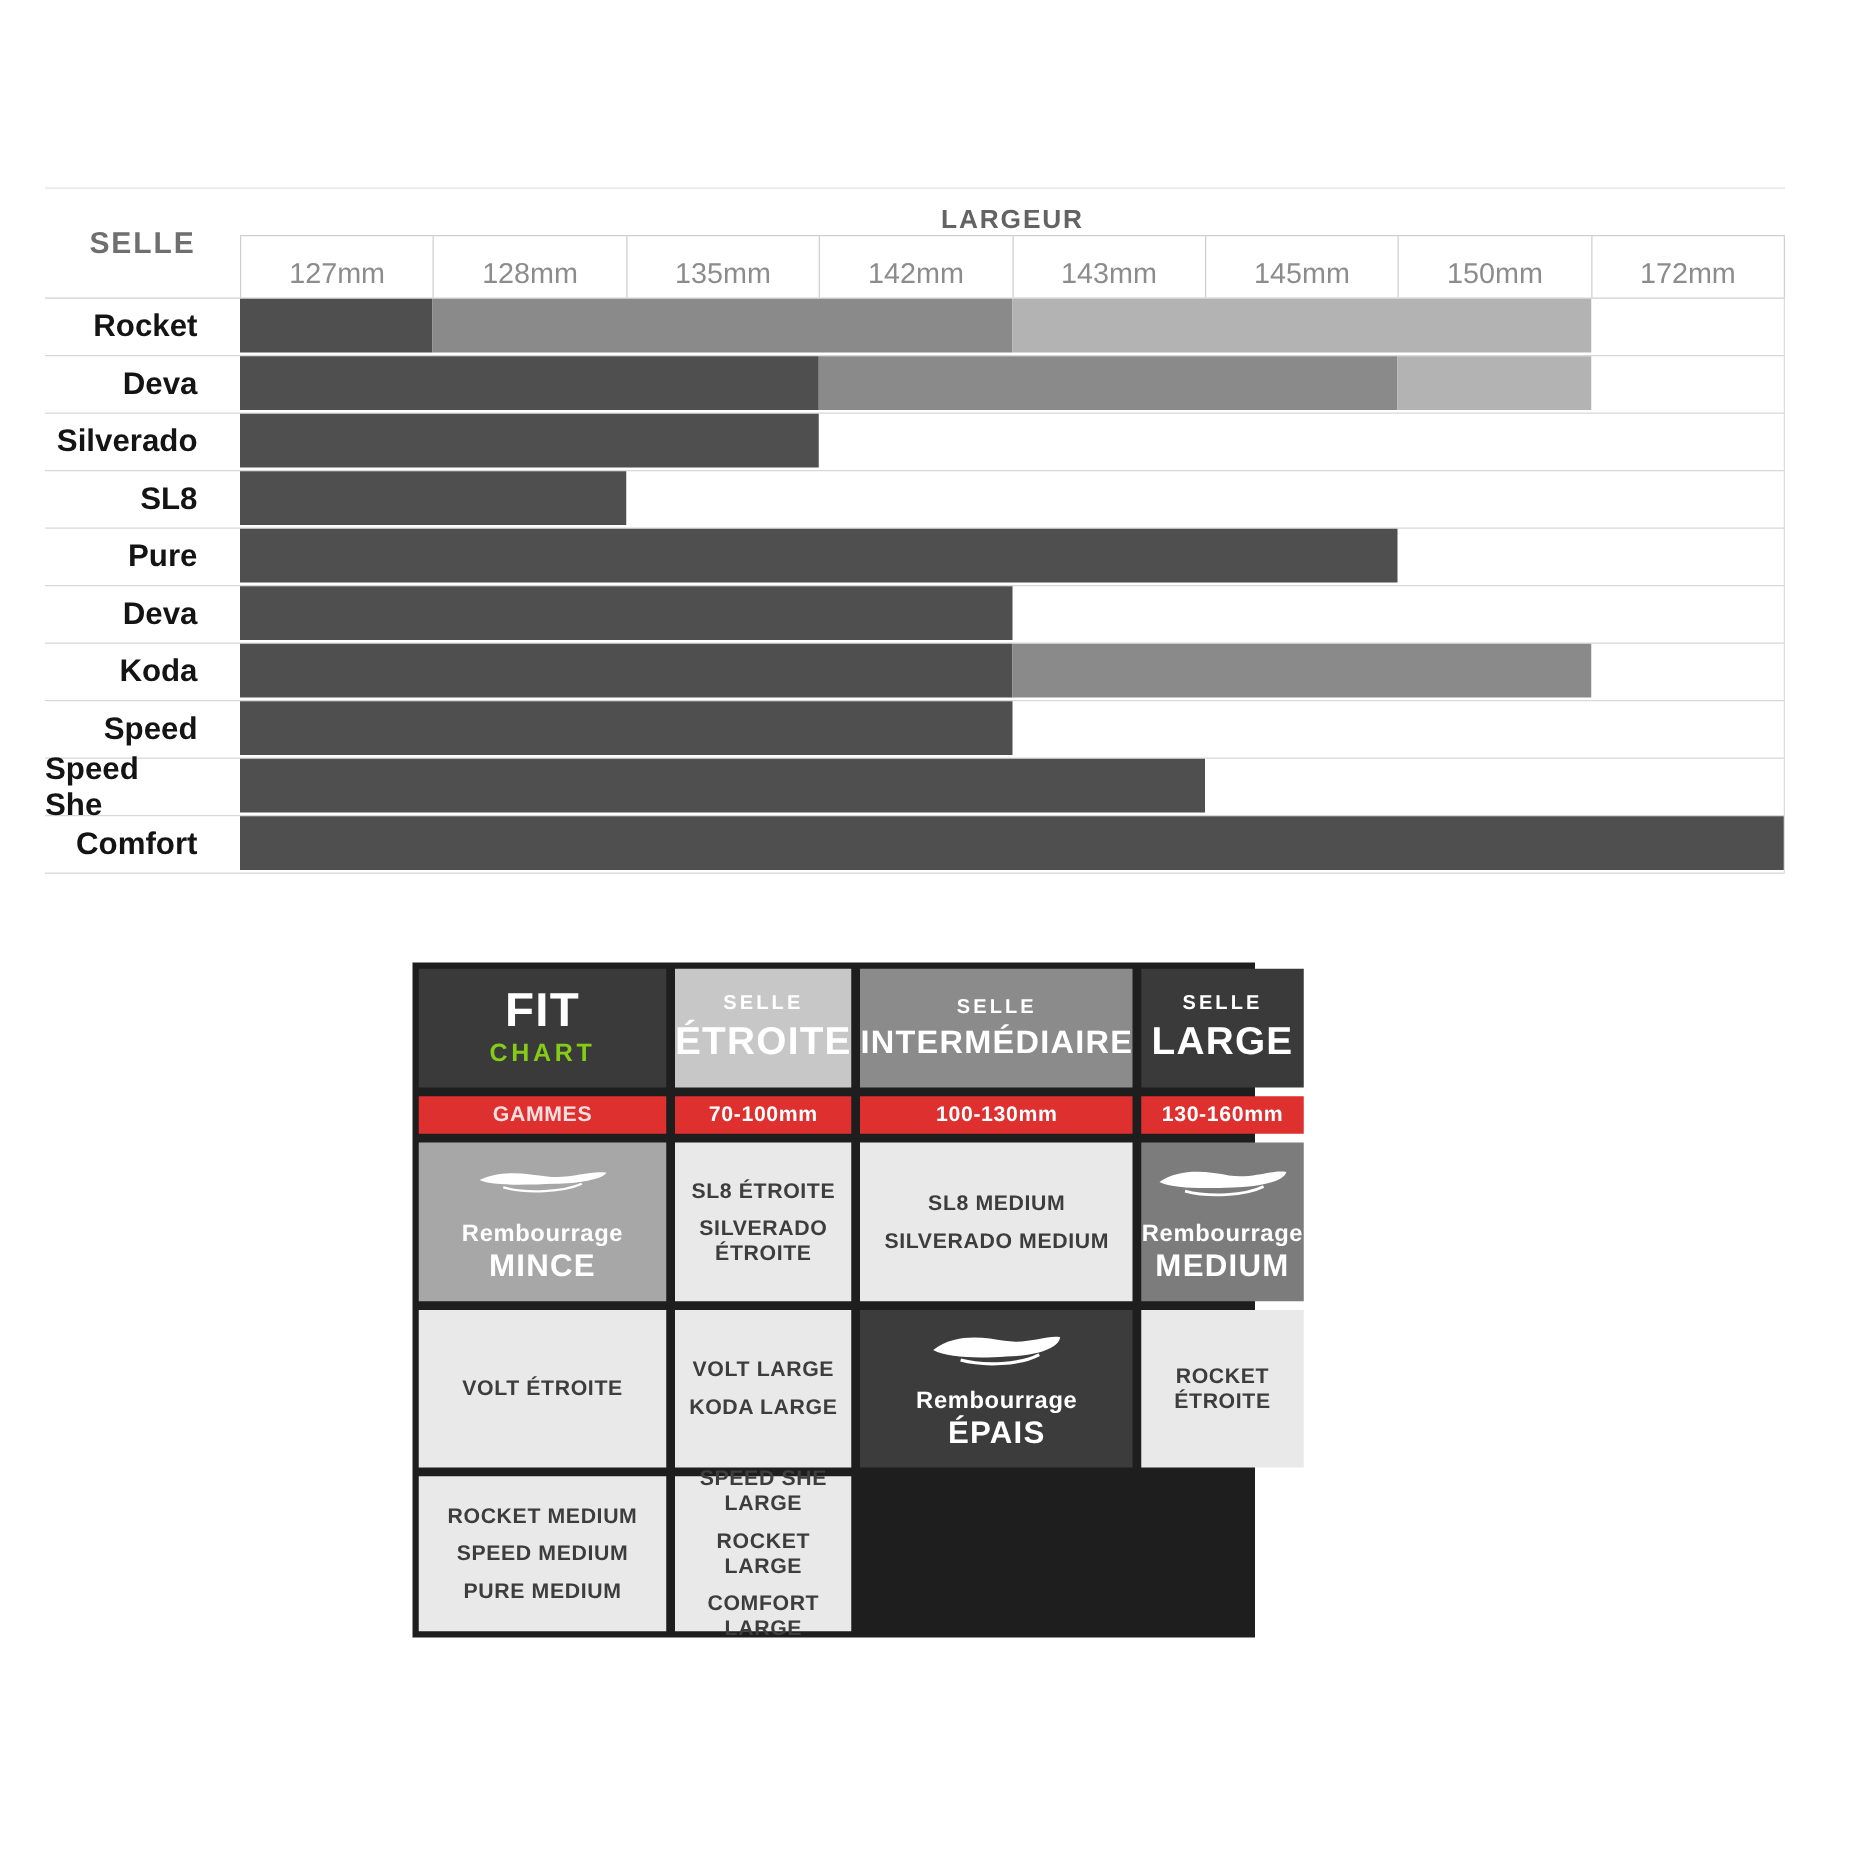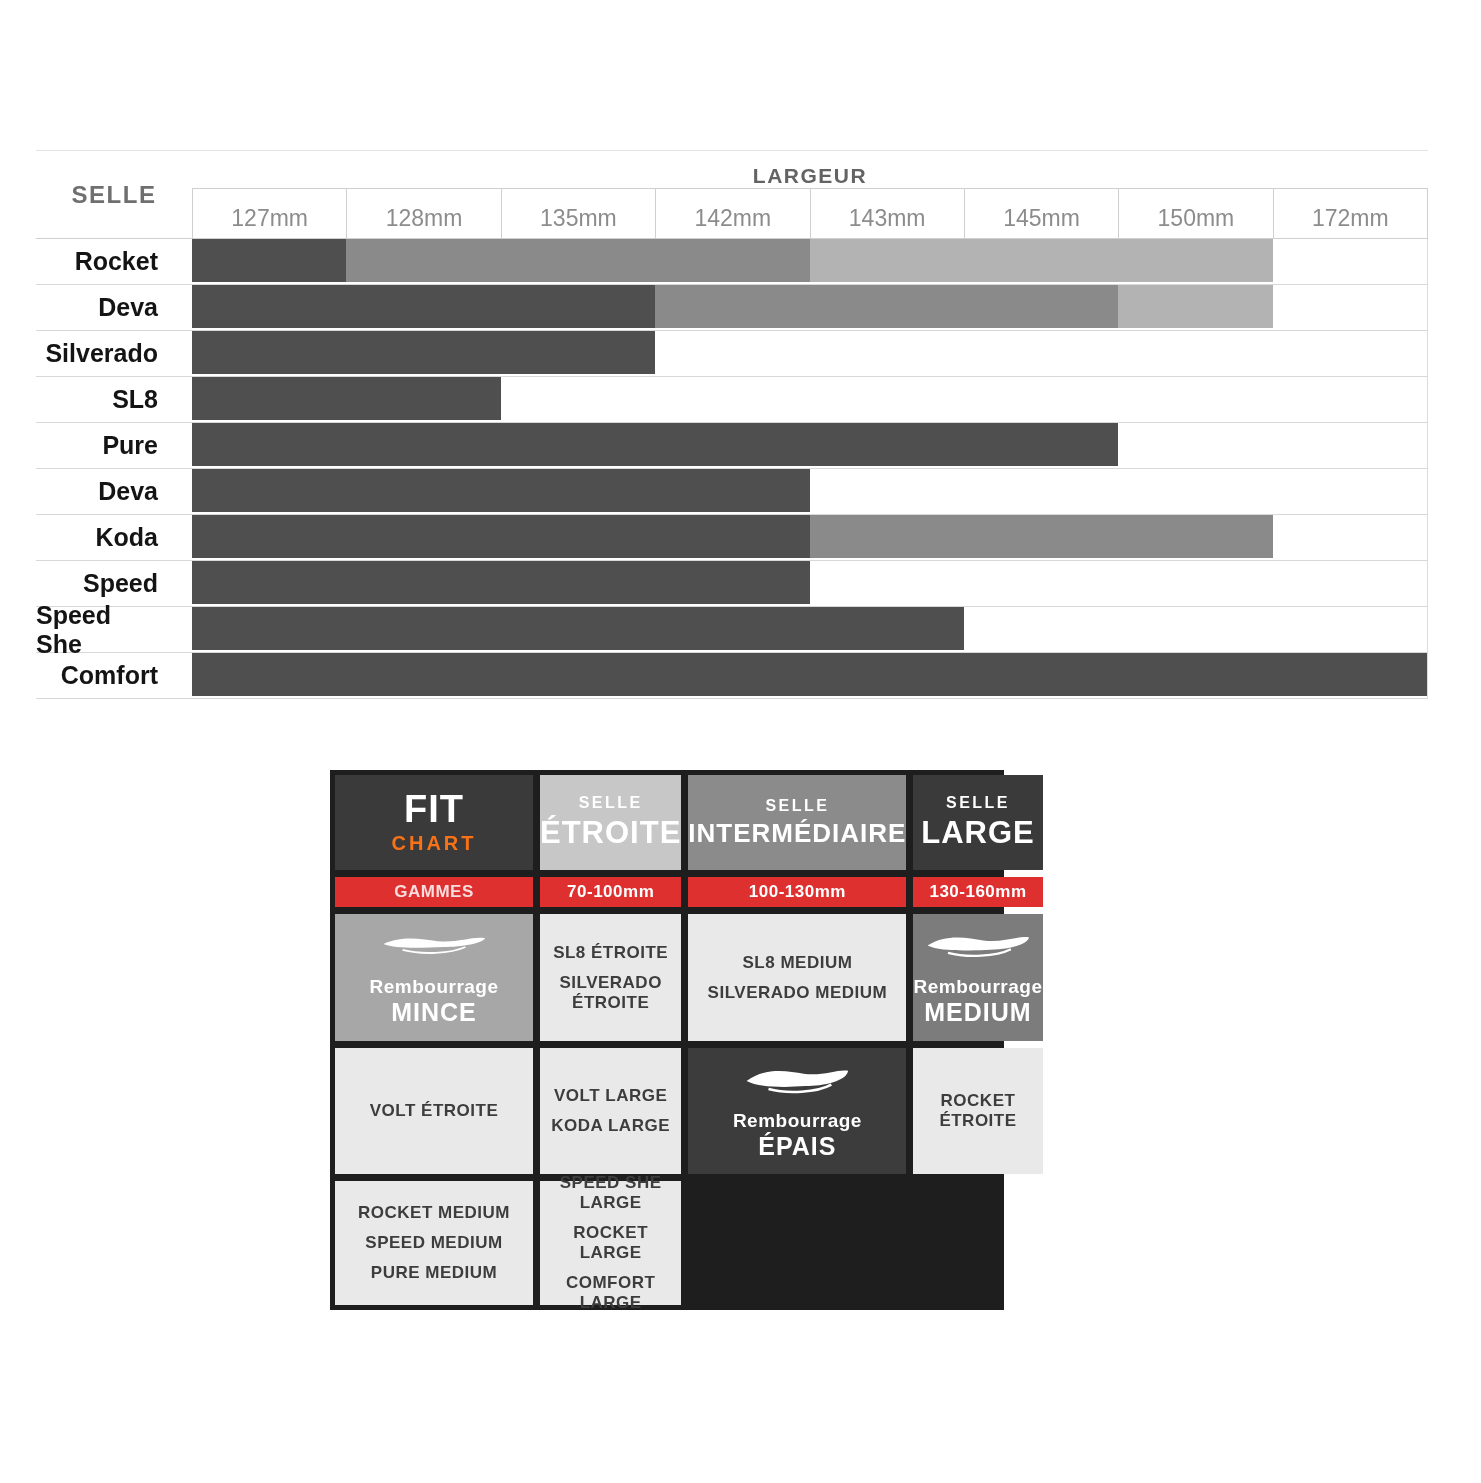--- a/index.html
+++ b/index.html
@@ -29,21 +29,21 @@
   
   .fit-table { position:absolute; left:330px; top:770px; width:674px; height:540px;
                background:#1e1e1e; padding:5px; display:grid;
                grid-template-columns:198px 1fr 1fr 1fr;
                grid-template-rows:95px 30px 127px 126px 124px; gap:7px; }
   .ft-cell { display:flex; flex-direction:column; align-items:center; justify-content:center; text-align:center; }
   .hdr-dark  { background:#3a3a3a; }
   .hdr-light { background:#c7c7c7; }
   .hdr-mid   { background:#8b8b8b; }
   .ft-fit    { color:#ffffff; font-size:38px; font-weight:700; line-height:1.0; letter-spacing:1px; }
-  .ft-chart  { color:#f97316; font-size:20px; font-weight:700; letter-spacing:3px; margin-top:4px; }
+  .ft-chart  { color:#84cc16; font-size:20px; font-weight:700; letter-spacing:3px; margin-top:4px; }
   .ft-selle-sm { color:#ffffff; font-size:16px; font-weight:700; letter-spacing:2.5px; }
   .ft-size   { color:#ffffff; font-size:31px; font-weight:700; letter-spacing:1px; margin-top:3px; white-space:nowrap; }
   .ft-size.narrowfit { font-size:26px; }
   .ft-red  { background:#df3030; }
   .ft-red span { color:#ffffff; font-size:17px; font-weight:700; letter-spacing:0.5px; }
   .ft-red .ft-gammes { color:#f8dede; }
   .ft-rowlabel { color:#ffffff; }
   .bg-mince  { background:#a7a7a7; }
   .bg-medium { background:#7c7c7c; }
   .bg-epais  { background:#3c3c3c; }

